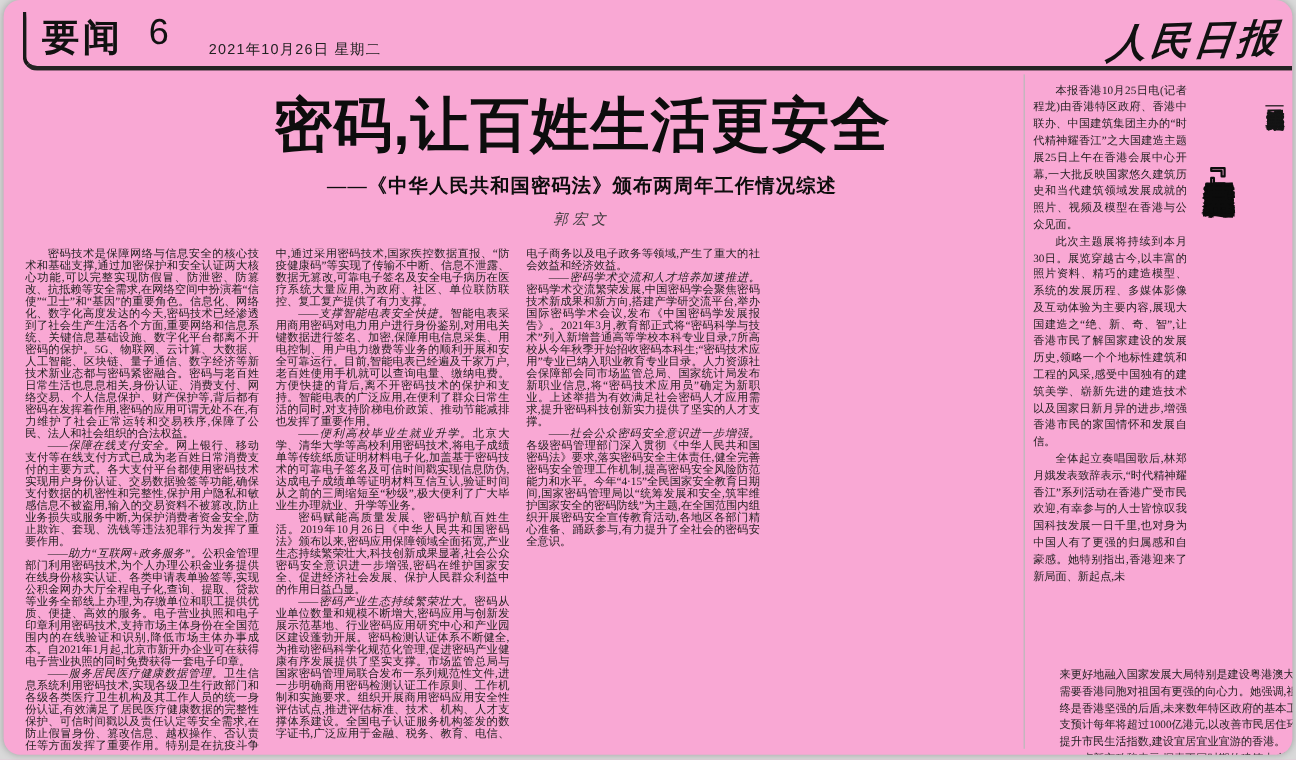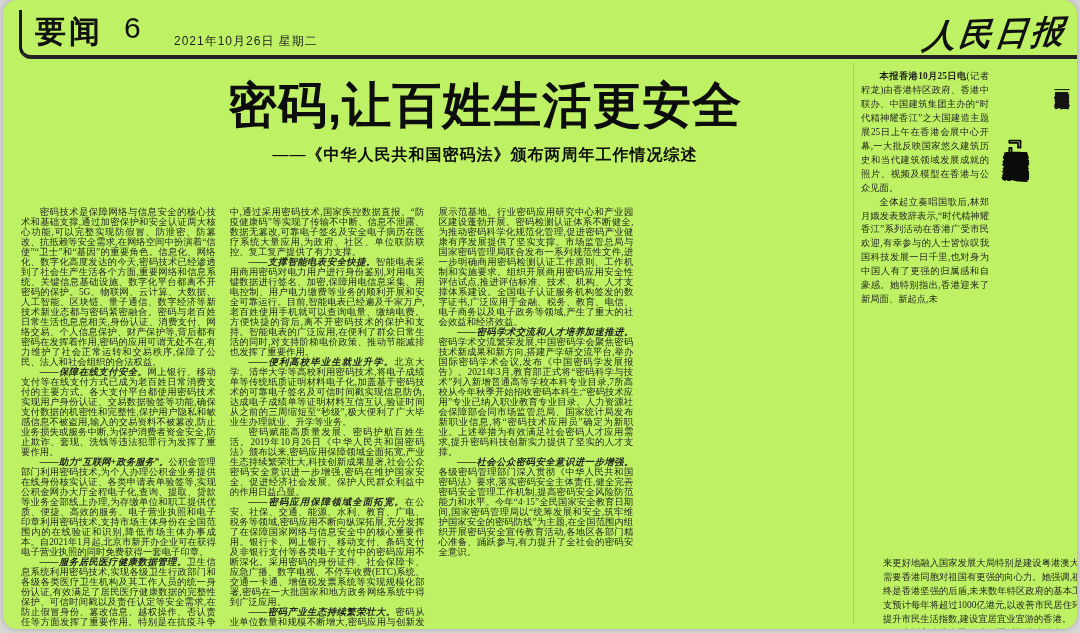--- a/index.html
+++ b/index.html
@@ -1,17 +1,17 @@
 <!DOCTYPE html>
 <html><head>
 <meta charset="utf-8">
 <style>
   html,body{margin:0;padding:0;width:1080px;height:633px;background:#d9d9d9;overflow:hidden;
     font-family:"Liberation Serif","DejaVu Serif",serif;}
-  .page{position:absolute;left:3px;top:0;right:3px;bottom:4px;background:#bef264;
+  .page{position:absolute;left:3px;top:0;right:3px;bottom:4px;background:#f9a8d4;
     border-radius:14px;overflow:hidden;box-shadow:0 0 6px rgba(0,0,0,.25);}
   
   .masthead{position:absolute;left:16px;top:10px;right:0;height:45px;
     border-left:3px solid #191919;border-bottom:4px solid #242424;border-bottom-left-radius:12px;}
   .section-title{position:absolute;left:13px;top:1px;font-family:"Liberation Sans","DejaVu Sans",sans-serif;
     font-weight:900;font-size:31px;letter-spacing:3px;color:#111;}
   .page-num{position:absolute;left:102px;top:1px;font-family:"Liberation Sans","DejaVu Sans",sans-serif;
     font-size:30px;color:#111;}
   .issue-date{position:absolute;left:152px;bottom:5px;font-size:12px;color:#222;letter-spacing:1px;
     font-family:"Liberation Sans","DejaVu Sans",sans-serif;}
@@ -21,21 +21,21 @@
   .article-head{position:absolute;left:120px;top:76px;width:724px;text-align:center;color:#0d0d0d;}
   .headline{margin:0;font-family:"Liberation Sans","DejaVu Sans",sans-serif;font-weight:900;
     font-size:49px;line-height:58px;letter-spacing:1px;}
   .subhead{margin:11px 0 0 0;font-size:16px;font-weight:bold;letter-spacing:1px;}
   .author{margin:9px 0 0 0;font-size:12px;font-style:italic;color:#3a3a3a;letter-spacing:4px;}
   .article-body{position:absolute;left:18px;top:207px;width:821px;height:420px;
     column-count:4;column-gap:14px;column-fill:auto;
     font-size:9.4px;line-height:10px;text-align:justify;color:#1f1f1f;overflow:hidden;}
   .para{margin:0;text-indent:2em;}
   .para.no-indent{text-indent:0;}
-  .lead{font-weight:bold;}
+  .lead{font-weight:normal;}
   #article-body .lead{font-style:italic;}
   
   .divider-v{position:absolute;left:850px;top:62px;bottom:5px;width:1px;background:#b9b9b9;}
   
   .side-body-top{position:absolute;left:858px;top:70px;width:128px;height:486px;
     font-size:9.3px;line-height:13.95px;text-align:justify;color:#1f1f1f;overflow:hidden;}
   .side-body-bottom{position:absolute;left:880px;top:556px;width:217px;height:74px;
     font-size:9.3px;line-height:14px;text-align:justify;color:#1f1f1f;overflow:hidden;}
   .vert-headline{position:absolute;left:985px;top:131px;width:56px;height:438px;
     writing-mode:vertical-rl;text-orientation:upright;
@@ -53,40 +53,41 @@
   <div class="masthead">
     <span class="section-title">要闻</span>
     <span class="page-num">6</span>
     <span class="issue-date">2021年10月26日  星期二</span>
     <span class="paper-logo">人民日报</span>
   </div>
 
   <div class="article-head">
     <h1 class="headline">密码,让百姓生活更安全</h1>
     <div class="subhead">——《中华人民共和国密码法》颁布两周年工作情况综述</div>
+    <div class="author">郭宏文</div>
   </div>
 
   <div class="article-body" id="article-body">
       <p class="para">密码技术是保障网络与信息安全的核心技术和基础支撑,通过加密保护和安全认证两大核心功能,可以完整实现防假冒、防泄密、防篡改、抗抵赖等安全需求,在网络空间中扮演着“信使”“卫士”和“基因”的重要角色。信息化、网络化、数字化高度发达的今天,密码技术已经渗透到了社会生产生活各个方面,重要网络和信息系统、关键信息基础设施、数字化平台都离不开密码的保护。5G、物联网、云计算、大数据、人工智能、区块链、量子通信、数字经济等新技术新业态都与密码紧密融合。密码与老百姓日常生活也息息相关,身份认证、消费支付、网络交易、个人信息保护、财产保护等,背后都有密码在发挥着作用,密码的应用可谓无处不在,有力维护了社会正常运转和交易秩序,保障了公民、法人和社会组织的合法权益。</p>
       <p class="para"><span class="lead">——保障在线支付安全。</span>网上银行、移动支付等在线支付方式已成为老百姓日常消费支付的主要方式。各大支付平台都使用密码技术实现用户身份认证、交易数据验签等功能,确保支付数据的机密性和完整性,保护用户隐私和敏感信息不被盗用,输入的交易资料不被篡改,防止业务损失或服务中断,为保护消费者资金安全,防止欺诈、套现、洗钱等违法犯罪行为发挥了重要作用。</p>
       <p class="para"><span class="lead">——助力“互联网+政务服务”。</span>公积金管理部门利用密码技术,为个人办理公积金业务提供在线身份核实认证、各类申请表单验签等,实现公积金网办大厅全程电子化,查询、提取、贷款等业务全部线上办理,为存缴单位和职工提供优质、便捷、高效的服务。电子营业执照和电子印章利用密码技术,支持市场主体身份在全国范围内的在线验证和识别,降低市场主体办事成本。自2021年1月起,北京市新开办企业可在获得电子营业执照的同时免费获得一套电子印章。</p>
       <p class="para"><span class="lead">——服务居民医疗健康数据管理。</span>卫生信息系统利用密码技术,实现各级卫生行政部门和各级各类医疗卫生机构及其工作人员的统一身份认证,有效满足了居民医疗健康数据的完整性保护、可信时间戳以及责任认定等安全需求,在防止假冒身份、篡改信息、越权操作、否认责任等方面发挥了重要作用。特别是在抗疫斗争中,通过采用密码技术,国家疾控数据直报、“防疫健康码”等实现了传输不中断、信息不泄露、数据无篡改,可靠电子签名及安全电子病历在医疗系统大量应用,为政府、社区、单位联防联控、复工复产提供了有力支撑。</p>
       <p class="para"><span class="lead">——支撑智能电表安全快捷。</span>智能电表采用商用密码对电力用户进行身份鉴别,对用电关键数据进行签名、加密,保障用电信息采集、用电控制、用户电力缴费等业务的顺利开展和安全可靠运行。目前,智能电表已经遍及千家万户,老百姓使用手机就可以查询电量、缴纳电费。方便快捷的背后,离不开密码技术的保护和支持。智能电表的广泛应用,在便利了群众日常生活的同时,对支持阶梯电价政策、推动节能减排也发挥了重要作用。</p>
       <p class="para"><span class="lead">——便利高校毕业生就业升学。</span>北京大学、清华大学等高校利用密码技术,将电子成绩单等传统纸质证明材料电子化,加盖基于密码技术的可靠电子签名及可信时间戳实现信息防伪,达成电子成绩单等证明材料互信互认,验证时间从之前的三周缩短至“秒级”,极大便利了广大毕业生办理就业、升学等业务。</p>
       <p class="para">密码赋能高质量发展、密码护航百姓生活。2019年10月26日《中华人民共和国密码法》颁布以来,密码应用保障领域全面拓宽,产业生态持续繁荣壮大,科技创新成果显著,社会公众密码安全意识进一步增强,密码在维护国家安全、促进经济社会发展、保护人民群众利益中的作用日益凸显。</p>
-      <p class="para"><span class="lead">——密码应用保障领域全面拓宽。</span>在公安、社保、交通、能源、水利、教育、广电、税务等领域,密码应用不断向纵深拓展,充分发挥了在保障国家网络与信息安全中的核心重要作用。银行卡、网上银行、移动支付、条码支付及非银行支付等各类电子支付中的密码应用不断深化。采用密码的身份证件、社会保障卡、应急广播、数字电视、不停车收费(ETC)系统、交通一卡通、增值税发票系统等实现规模化部署,密码在一大批国家和地方政务网络系统中得到广泛应用。</p>
       <p class="para"><span class="lead">——密码产业生态持续繁荣壮大。</span>密码从业单位数量和规模不断增大,密码应用与创新发展示范基地、行业密码应用研究中心和产业园区建设蓬勃开展。密码检测认证体系不断健全,为推动密码科学化规范化管理,促进密码产业健康有序发展提供了坚实支撑。市场监管总局与国家密码管理局联合发布一系列规范性文件,进一步明确商用密码检测认证工作原则、工作机制和实施要求。组织开展商用密码应用安全性评估试点,推进评估标准、技术、机构、人才支撑体系建设。全国电子认证服务机构签发的数字证书,广泛应用于金融、税务、教育、电信、电子商务以及电子政务等领域,产生了重大的社会效益和经济效益。</p>
       <p class="para"><span class="lead">——密码学术交流和人才培养加速推进。</span>密码学术交流繁荣发展,中国密码学会聚焦密码技术新成果和新方向,搭建产学研交流平台,举办国际密码学术会议,发布《中国密码学发展报告》。2021年3月,教育部正式将“密码科学与技术”列入新增普通高等学校本科专业目录,7所高校从今年秋季开始招收密码本科生;“密码技术应用”专业已纳入职业教育专业目录。人力资源社会保障部会同市场监管总局、国家统计局发布新职业信息,将“密码技术应用员”确定为新职业。上述举措为有效满足社会密码人才应用需求,提升密码科技创新实力提供了坚实的人才支撑。</p>
       <p class="para"><span class="lead">——社会公众密码安全意识进一步增强。</span>各级密码管理部门深入贯彻《中华人民共和国密码法》要求,落实密码安全主体责任,健全完善密码安全管理工作机制,提高密码安全风险防范能力和水平。今年“4·15”全民国家安全教育日期间,国家密码管理局以“统筹发展和安全,筑牢维护国家安全的密码防线”为主题,在全国范围内组织开展密码安全宣传教育活动,各地区各部门精心准备、踊跃参与,有力提升了全社会的密码安全意识。</p>
     </div>
 
   <div class="divider-v"></div>
 
   <div class="side-body-top" id="side-body-top">
       <p class="para"><span class="lead">本报香港10月25日电</span>(记者程龙)由香港特区政府、香港中联办、中国建筑集团主办的“时代精神耀香江”之大国建造主题展25日上午在香港会展中心开幕,一大批反映国家悠久建筑历史和当代建筑领域发展成就的照片、视频及模型在香港与公众见面。</p>
+      <p class="para">此次主题展将持续到本月30日。展览穿越古今,以丰富的照片资料、精巧的建造模型、系统的发展历程、多媒体影像及互动体验为主要内容,展现大国建造之“绝、新、奇、智”,让香港市民了解国家建设的发展历史,领略一个个地标性建筑和工程的风采,感受中国独有的建筑美学、崭新先进的建造技术以及国家日新月异的进步,增强香港市民的家国情怀和发展自信。</p>
       <p class="para">全体起立奏唱国歌后,林郑月娥发表致辞表示,“时代精神耀香江”系列活动在香港广受市民欢迎,有幸参与的人士皆惊叹我国科技发展一日千里,也对身为中国人有了更强的归属感和自豪感。她特别指出,香港迎来了新局面、新起点,未</p>
     </div>
   <div class="vert-headline">『时代精神耀香江』之大国建造主题展开幕</div>
   <div class="vert-kicker">让香港市民感受国家建筑之美——</div>
   <div class="side-body-bottom" id="side-body-bottom">
       <p class="para no-indent">来更好地融入国家发展大局特别是建设粤港澳大湾区,需要香港同胞对祖国有更强的向心力。她强调,祖国始终是香港坚强的后盾,未来数年特区政府的基本工程开支预计每年将超过1000亿港元,以改善市民居住环境、提升市民生活指数,建设宜居宜业宜游的香港。</p>
       <p class="para">卢新宁致辞表示,探索不同时期的建筑史,就</p>
     </div>
 
 </div>

